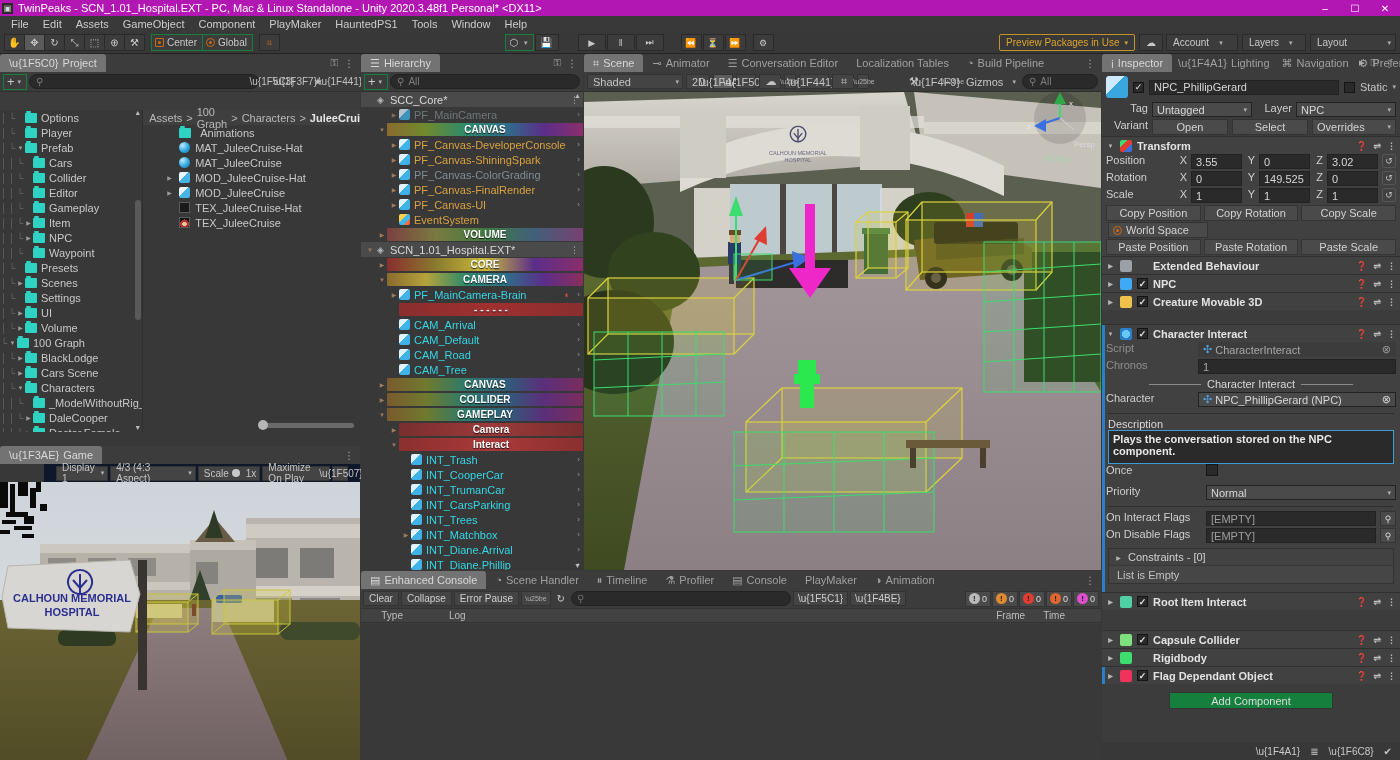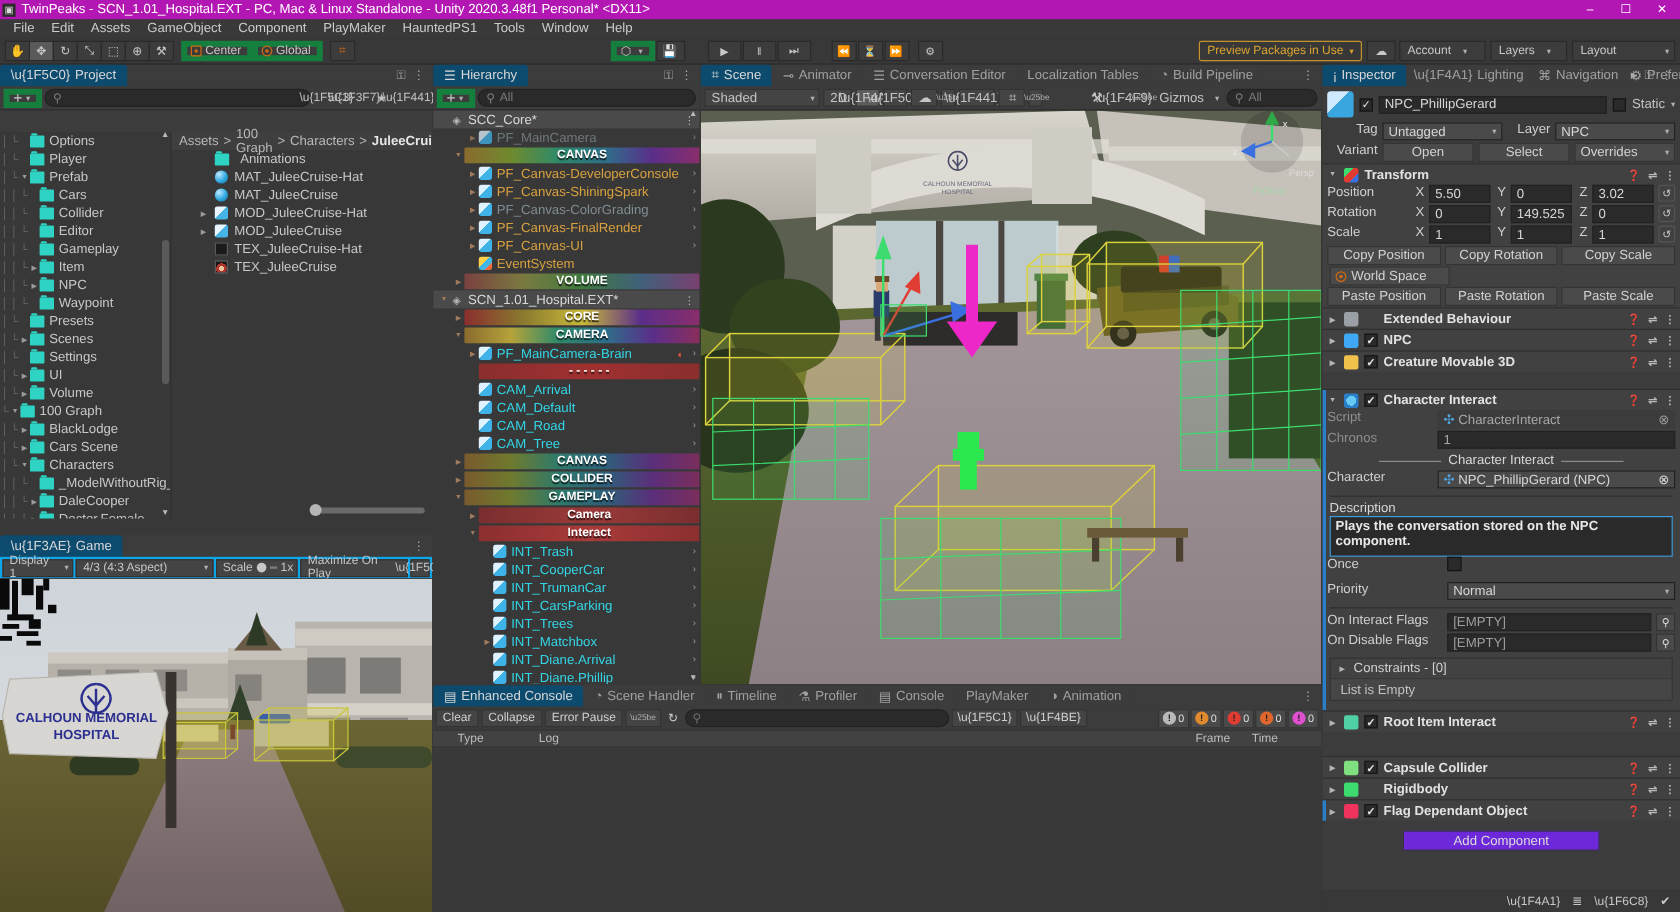--- a/index.html
+++ b/index.html
@@ -17,40 +17,40 @@
   
   #menubar { height:16px; background:#393939; display:flex; align-items:center; padding-left:4px; }
   #menubar span { padding:0 7px; font-size:11px; color:#cccccc; line-height:16px; }
 
   
   #toolbar { height:22px; background:#383838; display:flex; align-items:center; border-bottom:1px solid #232323; padding:0 4px; }
   .tbtn { height:17px; min-width:21px; background:#3c3c3c; border:1px solid #2a2a2a; margin-right:-1px;
      display:flex; align-items:center; justify-content:center; color:#c8c8c8; font-size:10px; }
   .tbtn.on { background:#5a5a5a; }
   .tgroup { display:flex; margin-right:7px; }
-  .tpivot { height:17px; background:#3c3c3c; border:5px solid #15803d; display:flex; align-items:center;
+  .tpivot { height:17px; background:#3c3c3c; border:1px solid #15803d; display:flex; align-items:center;
      padding:0 5px 0 3px; color:#c8c8c8; font-size:10px; gap:3px; margin-right:-1px;}
   .orangedot { width:9px;height:9px;border:1px solid #d06a10; border-radius:1px; display:inline-block; position:relative;}
   .orangedot:after{content:"";position:absolute;left:2px;top:2px;width:3px;height:3px;background:#d06a10;border-radius:50%;}
   #tbmid { flex:1; display:flex; align-items:center; justify-content:center; gap:2px; }
   .pbtn { width:28px;height:17px;background:#3c3c3c;border:1px solid #2a2a2a;display:flex;align-items:center;justify-content:center;color:#c8c8c8;font-size:9px;margin-right:-1px;}
   #tbright { display:flex; align-items:center; gap:4px; }
   #pkgbadge { height:17px; border:1px solid #c4922b; color:#dca42f; font-size:10px; padding:0 6px;
      display:flex; align-items:center; gap:5px; border-radius:2px;}
   .drop { height:17px; background:#3c3c3c;border:1px solid #2a2a2a; display:flex;align-items:center; gap:10px;
      padding:0 4px 0 6px; color:#c8c8c8; font-size:10px; }
   .caret { font-size:7px; color:#b0b0b0; }
 
   
   #workspace { position:relative; width:1400px; height:706px; background:#383838; }
 
   .panel { position:absolute; background:#383838; }
   .tabstrip { height:18px; background:#3c3c3c; display:flex; align-items:stretch; position:relative; }
   .tab { display:flex;align-items:center; gap:4px; padding:0 9px; font-size:11px; color:#a0a0a0; background:#3c3c3c;}
-  .tab.active { background:#0c4a6e; color:#d8d8d8; border-top-left-radius:3px; border-top-right-radius:3px;}
+  .tab.active { background:#737373; color:#d8d8d8; border-top-left-radius:3px; border-top-right-radius:3px;}
   .tabicons { position:absolute; right:2px; top:0; height:18px; display:flex; align-items:center; gap:6px; padding-right:4px; color:#aaa; font-size:10px;}
   .panelbody { background:#3c3c3c; position:absolute; left:0; right:0; top:18px; bottom:0; }
   .subbar { height:20px; background:#3c3c3c; display:flex; align-items:center; gap:3px; padding:0 3px; border-bottom:1px solid #2f2f2f;}
   .search { flex:1; height:15px; background:#2a2a2a; border:1px solid #212121; border-radius:8px;
      display:flex; align-items:center; padding:0 6px; gap:4px; color:#7d7d7d; font-size:10px;}
   .sqbtn { width:20px;height:16px; display:flex;align-items:center;justify-content:center; color:#c0c0c0; font-size:10px; }
 
   
   #projPanel { left:0; top:0; width:360px; height:378px; }
   #projSplit { position:absolute; left:0; top:38px; right:0; bottom:0; display:flex; }
@@ -71,21 +71,21 @@
       background:linear-gradient(135deg,#e9f6ff 0 45%,#46b4e6 45% 100%); border-radius:2px;}
   .texicon { width:11px;height:11px;flex:none;background:#1a1a1a; border:1px solid #5a5a5a;}
   .texicon.girl{background:radial-gradient(circle at 50% 65%,#e8c4a0 0 30%,#b0342b 30% 60%,#151515 60%);}
   .vscroll { position:absolute; right:1px; top:2px; width:6px; height:120px; background:#5a5a5a; border-radius:3px;}
   .hscrollbar { position:absolute; left:2px; right:2px; bottom:2px; height:10px; }
   .hscrollbar .thumb { position:absolute; left:55%; right:2%; top:3px; height:5px; background:#6a6a6a; border-radius:3px;}
   .hscrollbar .knob { position:absolute; left:53%; top:0; width:10px;height:10px;background:#b6b6b6;border-radius:50%;}
 
   
   #gamePanel { left:0; top:392px; width:360px; height:328px;}
-  #gameBar { height:18px; background:#0ea5e9; display:flex; align-items:center; gap:2px; padding:0 2px; font-size:10px; color:#c5c5c5;}
+  #gameBar { height:18px; background:#0f172a; display:flex; align-items:center; gap:2px; padding:0 12px; font-size:10px; color:#c5c5c5;margin-left:44px;}
   .gsel { height:15px; background:#444; border:1px solid #333; display:flex;align-items:center; gap:6px; padding:0 3px 0 5px;}
   #gameView { position:absolute; left:0; right:0; top:36px; bottom:8px; overflow:hidden;
      background:linear-gradient(#0d0d0d 0 0); }
 
   
   #hierPanel { left:361px; top:0; width:222px; height:516px;}
   #hierList { position:absolute; left:0; right:0; top:38px; bottom:0; background:#383838; overflow:hidden;}
   .hrow { height:15px; display:flex; align-items:center; font-size:11px; white-space:nowrap; position:relative;}
   .hrow .ind { flex:none; }
   .harrow { width:10px; font-size:6px; color:#a07a5a; text-align:center; flex:none;}
@@ -1220,21 +1220,21 @@
           <span class="hdricons">
             <span>❓</span>
             <span>⇌</span>
             <span>⋮</span>
           </span>
         </div>
         <div id="transformRows">
             <div class="irow">
               <span style="width:68px">Position</span>
               <span class="axis">X</span>
-              <div class="ifield" style="flex:1">5.50</div>
+              <div class="ifield" style="flex:1">3.55</div>
               <span class="axis">Y</span>
               <div class="ifield" style="flex:1">0</div>
               <span class="axis">Z</span>
               <div class="ifield" style="flex:1">3.02</div>
               <div class="revert">↺</div>
             </div>
             <div class="irow">
               <span style="width:68px">Rotation</span>
               <span class="axis">X</span>
               <div class="ifield" style="flex:1">0</div>
@@ -1436,21 +1436,21 @@
               <span class="hdricons">
                 <span>❓</span>
                 <span>⇌</span>
                 <span>⋮</span>
               </span>
             </div>
           </div>
         </div>
 
       <div style="padding:8px 0;display:flex;justify-content:center">
-        <div style="width:164px;height:17px;background:#6d28d9;border:1px solid #343434;display:flex;
+        <div style="width:164px;height:17px;background:#15803d;border:1px solid #343434;display:flex;
              align-items:center;justify-content:center;font-size:11px;color:#dcdcdc">Add Component</div>
       </div>
     </div>
 
     <div id="inspFooter">
       <span>\u{1F4A1}</span>
       <span>≣</span>
       <span>\u{1F6C8}</span>
       <span>✔</span>
     </div>

